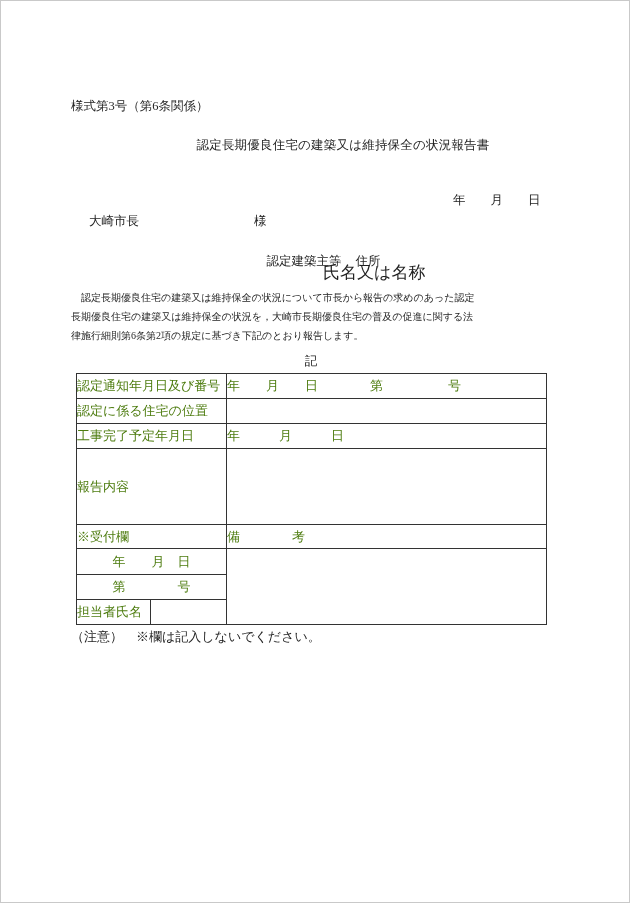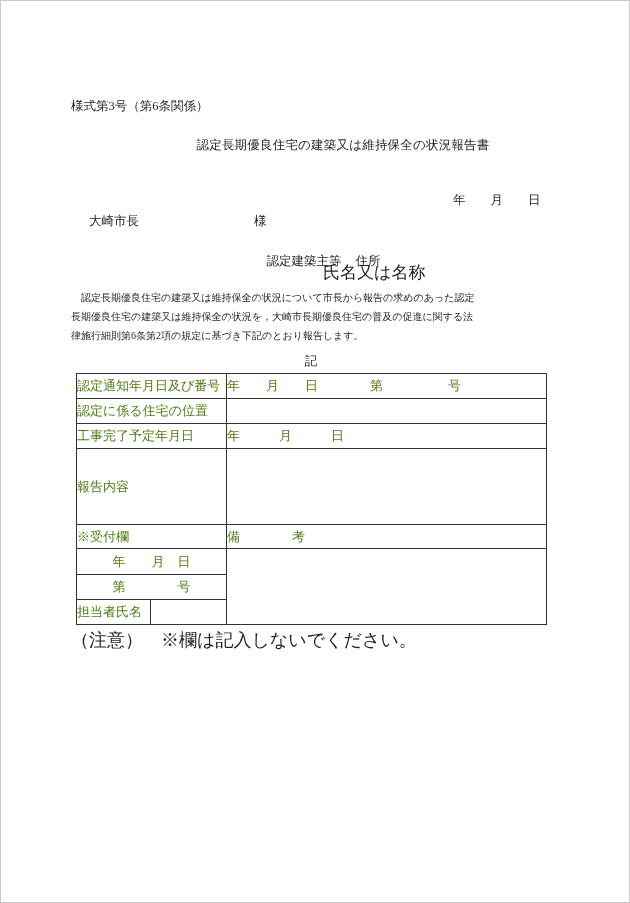--- a/index.html
+++ b/index.html
@@ -23,21 +23,21 @@
   .honorific { left: 253px; top: 212px; font-size: 12.5px; }
   .applicant-line { left: 253px; top: 237px; font-size: 12.5px; }
   .applicant-line .address { margin-left: 14px; margin-top: 7px; }
   .name-line { left: 322px; top: 260px; font-size: 17px; }
   .body-par {
     left: 70px; top: 287px; width: 492px;
     font-size: 10px; line-height: 19px;
     white-space: pre-line; text-align: justify;
   }
   .record-heading { left: 75px; top: 352px; width: 470px; text-align: center; font-size: 12.5px; }
-  .note-line { left: 70px; top: 627px; font-size: 18px; }
+  .note-line { left: 70px; top: 627px; font-size: 13px; }
 
   table.report {
     position: absolute;
     left: 75px; top: 372px;
     width: 470px;
     border-collapse: collapse;
     table-layout: fixed;
     font-size: 13px;
     color: #4d7c0f;
   }

